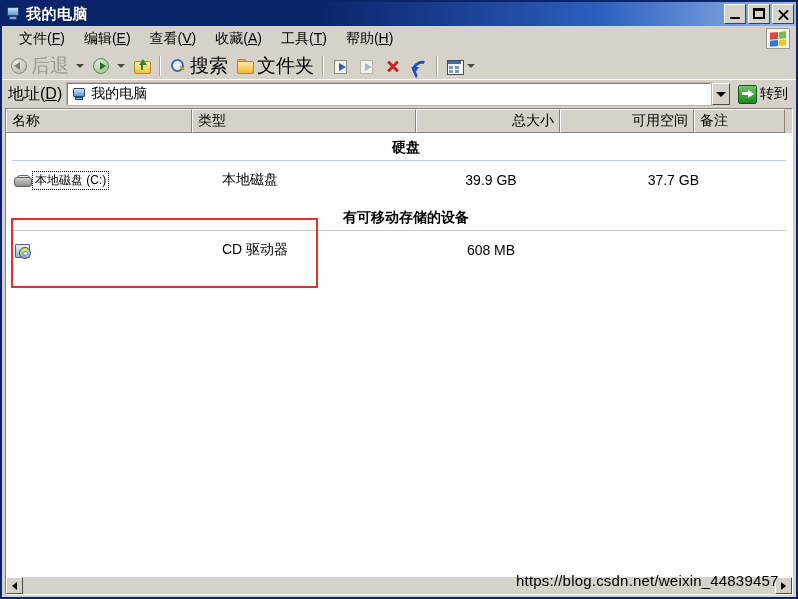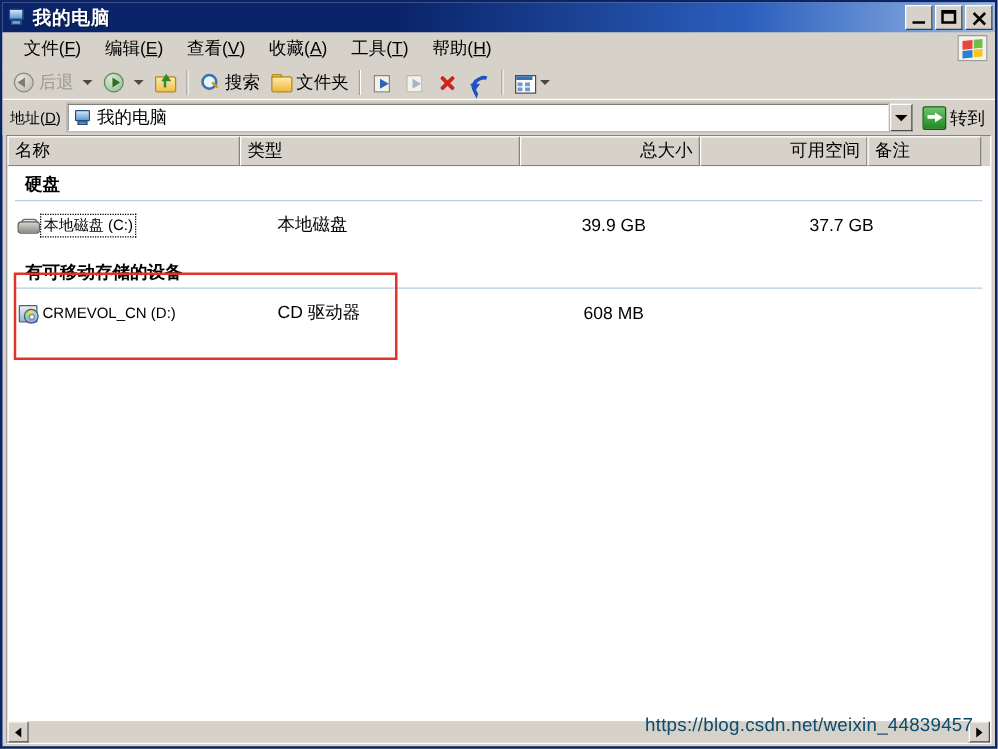--- a/index.html
+++ b/index.html
@@ -82,21 +82,21 @@
   .flagbox i:nth-child(3){background:#2a7fd4;}
   .flagbox i:nth-child(4){background:#f5c518;}
 
   
   .toolbar{
     height:28px;flex:0 0 28px;background:#d6d2c9;
     display:flex;align-items:center;padding-left:4px;
     box-shadow:inset 0 -1px 0 #ffffff;
   }
   .tb-item{display:flex;align-items:center;padding:2px 4px;cursor:default;white-space:nowrap;}
-  .tb-label{font-size:14px;margin-left:3px;}
+  .tb-label{font-size:19px;margin-left:3px;}
   .tb-label.dim{color:#9b9b93;}
   .tb-sep{width:1px;height:20px;background:#a6a296;margin:0 4px;border-right:1px solid #fff;}
   .tb-caret{
     width:0;height:0;border-left:4px solid transparent;border-right:4px solid transparent;
     border-top:4px solid #4a4a42;margin:0 4px 0 3px;
   }
   .ic{width:18px;height:18px;position:relative;flex:0 0 18px;}
   
   .ic.back .d{position:absolute;inset:1px;border-radius:50%;background:radial-gradient(circle at 35% 30%,#e9e7e2,#b9b5ab);border:1px solid #8d8a81;}
   .ic.back .a{position:absolute;left:4px;top:5px;width:0;height:0;border-top:4px solid transparent;border-bottom:4px solid transparent;border-right:6px solid #7f7c73;}
@@ -129,21 +129,21 @@
   .ic.views .bar{position:absolute;left:2px;top:4px;width:13px;height:3px;background:#3b6fb5;}
   .ic.views .d1,.ic.views .d2,.ic.views .d3,.ic.views .d4{position:absolute;width:4px;height:3px;background:#6f9ad6;}
   .ic.views .d1{left:3px;top:9px;}.ic.views .d2{left:9px;top:9px;}
   .ic.views .d3{left:3px;top:13px;}.ic.views .d4{left:9px;top:13px;}
 
   
   .addrbar{
     height:28px;flex:0 0 28px;background:#d6d2c9;
     display:flex;align-items:center;padding:0 4px 0 6px;box-sizing:border-box;
   }
-  .addr-label{font-size:12px;margin-right:5px;white-space:nowrap;text-align:center;}
+  .addr-label{font-size:16px;margin-right:5px;white-space:nowrap;text-align:center;}
   .addr-label u{text-decoration:underline;}
   .addr-field{
     flex:1 1 auto;height:22px;background:#ffffff;
     border-top:1px solid #7f7f79;border-left:1px solid #7f7f79;
     border-right:1px solid #ffffff;border-bottom:1px solid #ffffff;
     outline:1px solid #b8b4ab;
     display:flex;align-items:center;padding-left:3px;box-sizing:border-box;
     min-width:0;
   }
   .addr-icon{width:16px;height:16px;position:relative;flex:0 0 16px;margin-right:4px;}
@@ -151,21 +151,21 @@
   .addr-icon .base{position:absolute;left:4px;top:11px;width:8px;height:3px;background:#7fa8d4;border:1px solid #274b78;box-sizing:border-box;}
   .addr-text{font-size:14px;white-space:nowrap;}
   .addr-drop{
     width:18px;height:22px;margin-left:1px;flex:0 0 18px;
     background:#d6d2c9;
     border-top:1px solid #ffffff;border-left:1px solid #ffffff;
     border-right:1px solid #4b4b45;border-bottom:1px solid #4b4b45;
     display:flex;align-items:center;justify-content:center;box-sizing:border-box;cursor:default;
   }
   .addr-drop i{width:0;height:0;border-left:5px solid transparent;border-right:5px solid transparent;border-top:5px solid #000;}
-  .go-btn{display:flex;align-items:flex-end;margin-left:8px;margin-right:4px;cursor:default;}
+  .go-btn{display:flex;align-items:center;margin-left:8px;margin-right:4px;cursor:default;}
   .go-ic{width:17px;height:17px;background:linear-gradient(#6fc36f,#1f8a1f);border:1px solid #0f5c0f;border-radius:2px;position:relative;flex:0 0 17px;}
   .go-ic:after{content:"";position:absolute;left:3px;top:6px;width:7px;height:3px;background:#fff;}
   .go-ic:before{content:"";position:absolute;right:2px;top:4px;width:0;height:0;border-top:4px solid transparent;border-bottom:4px solid transparent;border-left:6px solid #fff;}
   .go-label{font-size:14px;margin-left:3px;}
 
   
   .listwrap{
     flex:1 1 auto;
     margin:0 3px 2px 3px;
     background:#ffffff;
@@ -178,21 +178,21 @@
   .colhdr{
     background:#d6d2c9;
     border-top:1px solid #ffffff;border-left:1px solid #ffffff;
     border-right:1px solid #86837b;border-bottom:1px solid #86837b;
     font-size:14px;display:flex;align-items:center;
     padding:0 5px;box-sizing:border-box;cursor:default;white-space:nowrap;overflow:hidden;
   }
   .colhdr.right{justify-content:flex-end;}
   .listbody{flex:1 1 auto;position:relative;background:#fff;overflow:hidden;}
 
-  .group{position:absolute;left:0;right:0;}
+  .group{position:absolute;left:0;right:0;text-align:center;}
   .group-title{
     font-size:14px;font-weight:bold;color:#000;padding-left:14px;
   }
   .group-rule{height:1px;background:#b6cfe8;margin:3px 6px 0 6px;}
 
   .row{position:absolute;left:0;right:0;height:22px;display:flex;align-items:center;}
   .cell-name{position:absolute;left:8px;display:flex;align-items:center;height:18px;}
   .cell-name .lbl{font-size:12px;padding:0 2px;white-space:nowrap;}
   .cell-name.focused .lbl{outline:1px dotted #000;}
   .cell-type{position:absolute;left:190px;font-size:14px;white-space:nowrap;margin-left:26px;}
@@ -220,21 +220,21 @@
     border-top:1px solid #ffffff;border-left:1px solid #ffffff;
     border-right:1px solid #4b4b45;border-bottom:1px solid #4b4b45;
     display:flex;align-items:center;justify-content:center;box-sizing:border-box;cursor:default;
   }
   .sb-btn i.l{width:0;height:0;border-top:4px solid transparent;border-bottom:4px solid transparent;border-right:5px solid #000;}
   .sb-btn i.r{width:0;height:0;border-top:4px solid transparent;border-bottom:4px solid transparent;border-left:5px solid #000;}
   .sb-track{flex:1 1 auto;background:#d6d2c9;}
 
   .watermark{
     position:absolute;left:514px;top:570px;
-    font-size:15px;color:#0c4a6e;white-space:nowrap;
+    font-size:15px;color:#000000;white-space:nowrap;
     pointer-events:none;letter-spacing:0.2px;
   }
 </style>
 </head>
 <body>
 
 <div class="window">
 
   <div class="titlebar">
     <div class="title-icon">
@@ -402,21 +402,20 @@
         <div class="group-rule"></div>
       </div>
 
       <div class="row" style="top:106px">
         <div class="cell-name">
           <span class="cdicon">
               <span class="tray"></span>
               <span class="disc"></span>
               <span class="hole"></span>
             </span>
-          <span class="lbl">CRMEVOL_CN (D:)</span>
         </div>
         <div class="cell-type">CD 驱动器</div>
         <div class="cell-size" style="left:410px">608 MB</div>
       </div>
 
       <div class="redbox" style="left: 5px; top: 85px; width: 307px; height: 70px; border-color: rgb(224, 52, 43);"></div>
 
     </div>
 
     <div class="hscroll">

